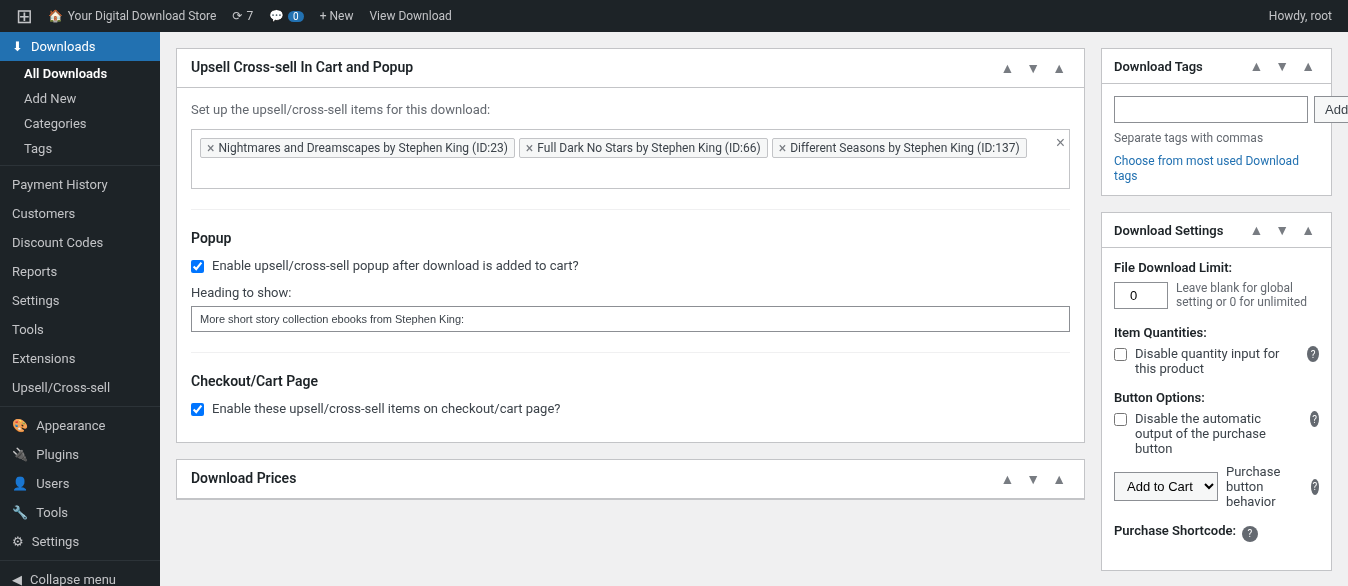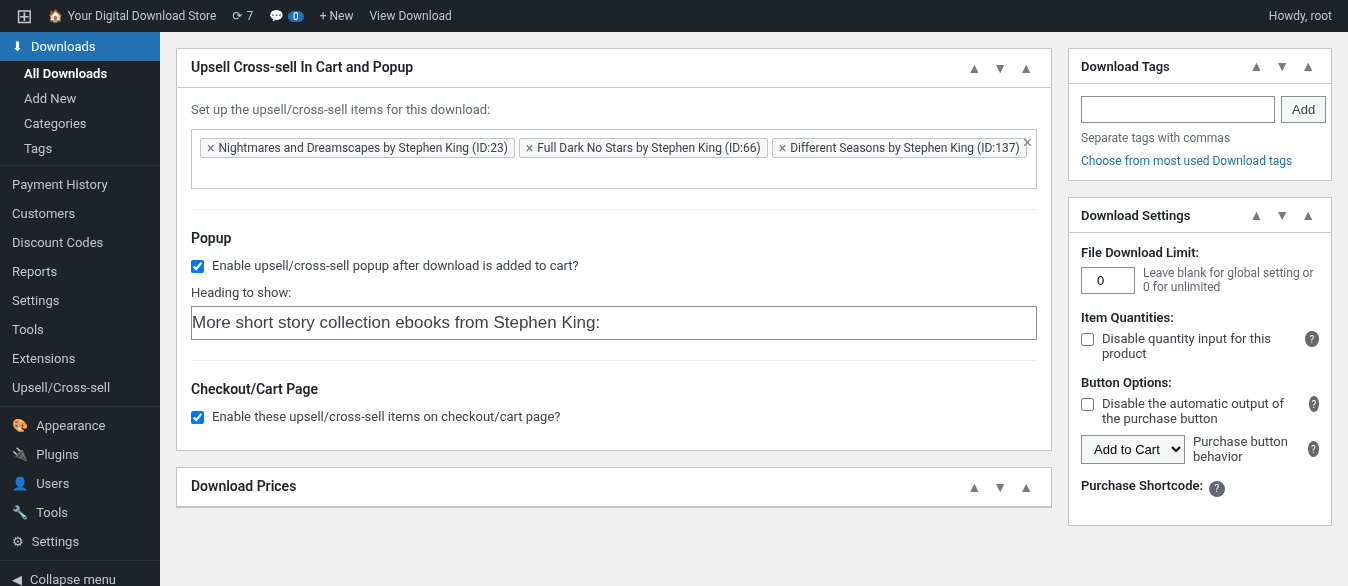--- a/index.html
+++ b/index.html
@@ -166,33 +166,33 @@
       margin-bottom: 12px;
     }
     .checkbox-row input[type="checkbox"] { margin-top: 2px; cursor: pointer; }
     .checkbox-label { font-size: 13px; color: #3c434a; }
 
     
     .field-row { margin-bottom: 12px; }
     .field-label { font-size: 13px; color: #3c434a; margin-bottom: 6px; }
     .field-input {
       width: 100%;
-      padding: 6px 0;
+      padding: 6px 8px;
       border: 1px solid #8c8f94;
-      font-size: 17px;
+      font-size: 11px;
       color: #3c434a;
       background: #fff;
     }
 
     
     .checkout-section { margin-top: 20px; padding-top: 20px; border-top: 1px solid #f0f0f1; }
     .checkout-title { font-weight: 600; font-size: 14px; margin-bottom: 12px; color: #1d2327; }
 
     
-    .right-sidebar { width: 264px; flex-shrink: 0; }
+    .right-sidebar { width: 231px; flex-shrink: 0; }
     .right-panel { background: #fff; border: 1px solid #c3c4c7; margin-bottom: 16px; }
     .right-panel-header {
       display: flex;
       align-items: center;
       justify-content: space-between;
       padding: 8px 12px;
       background: #fff;
       border-bottom: 1px solid #c3c4c7;
     }
     .right-panel-title { font-size: 13px; font-weight: 600; color: #1d2327; }

